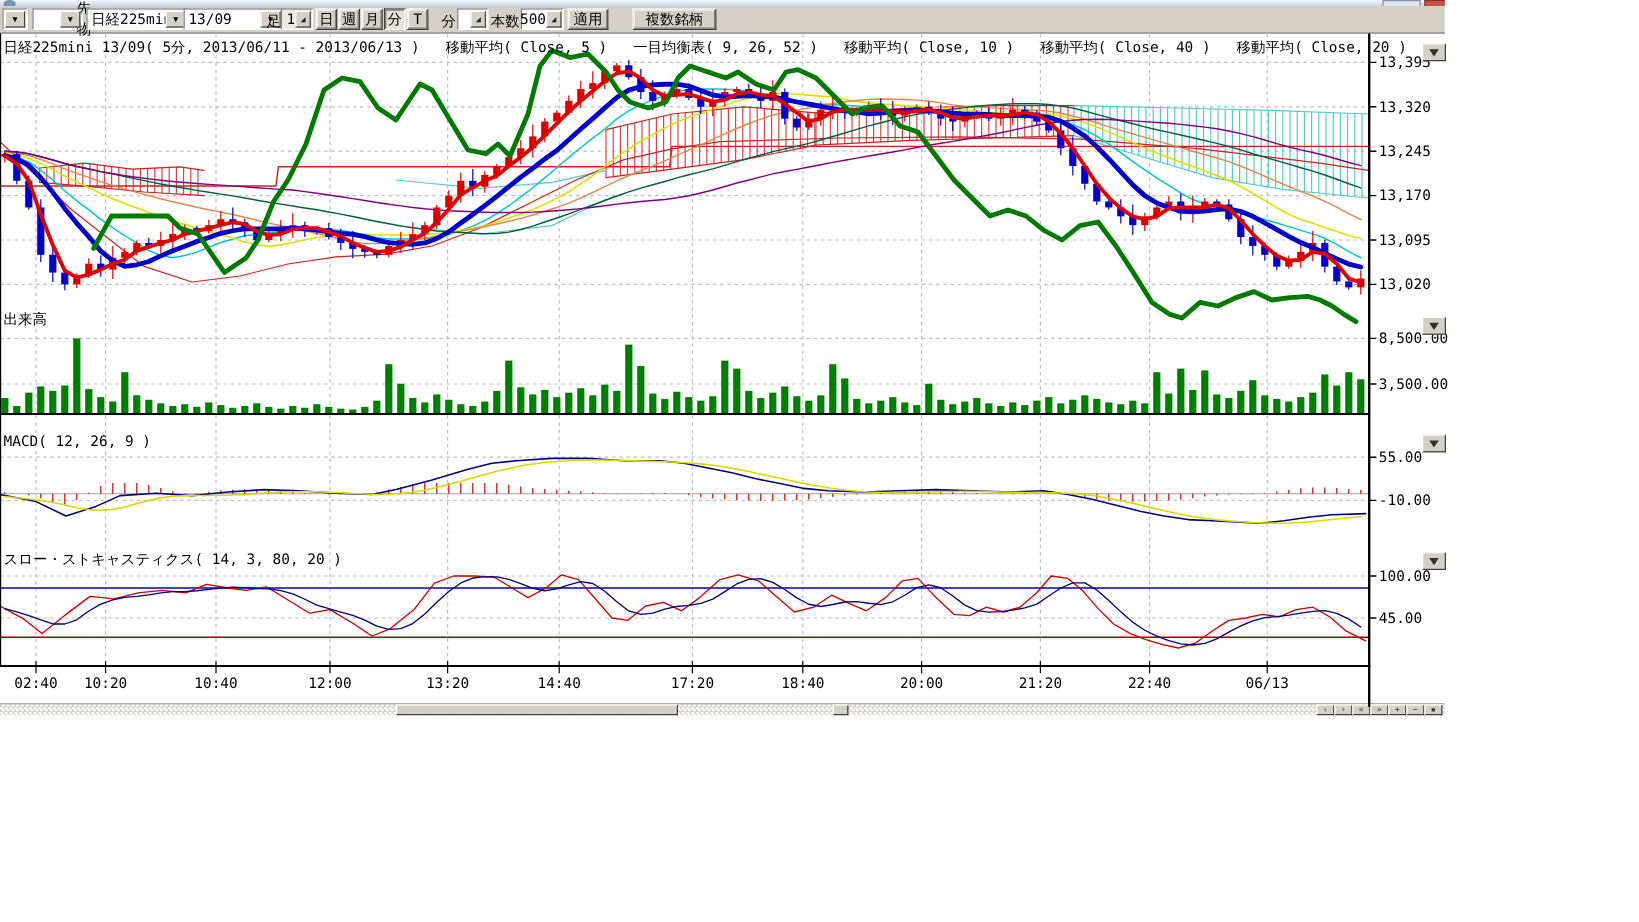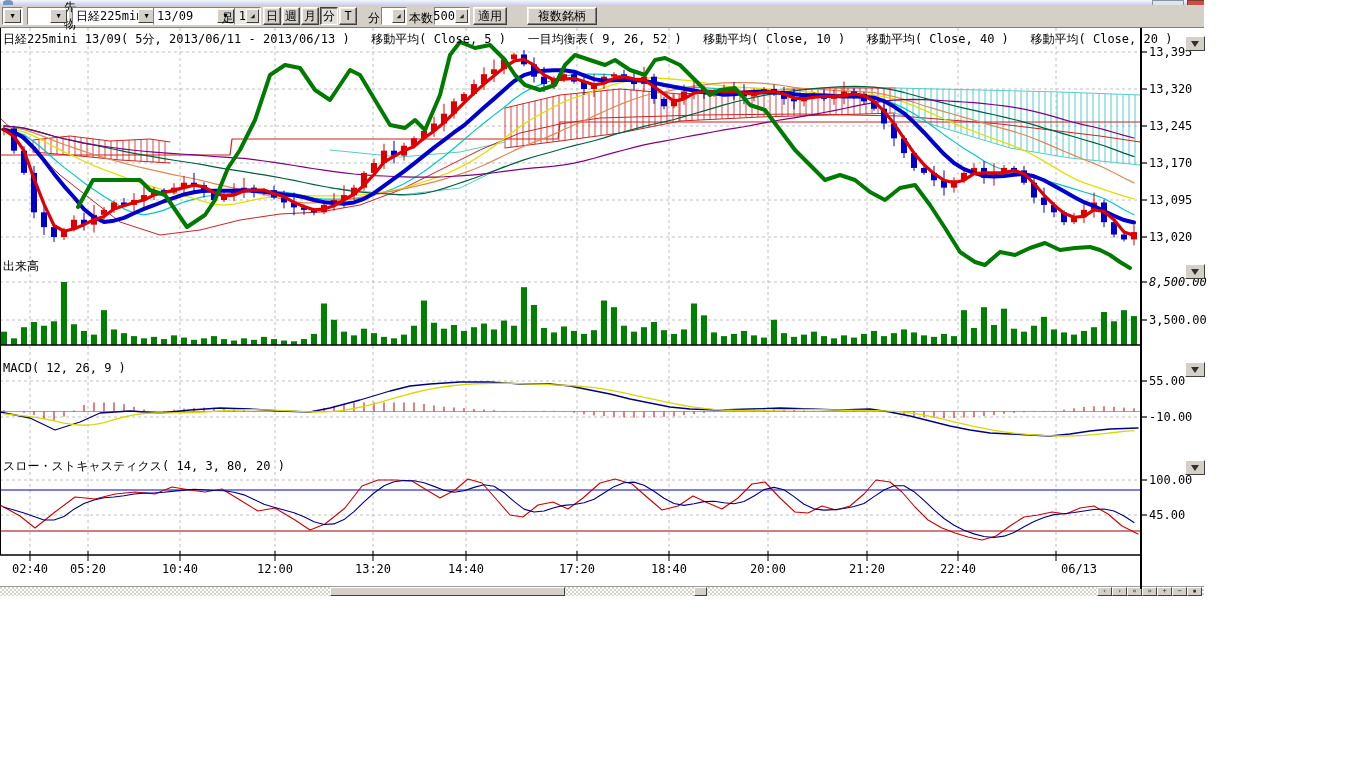--- a/index.html
+++ b/index.html
@@ -792,38 +792,38 @@
         <span class="tri"></span>
       </div>
 
     <div id="labels-host">
         <div class="ylab" style="top: 45px;">13,395</div>
         <div class="ylab" style="top: 82px;">13,320</div>
         <div class="ylab" style="top: 119px;">13,245</div>
         <div class="ylab" style="top: 156px;">13,170</div>
         <div class="ylab" style="top: 193px;">13,095</div>
         <div class="ylab" style="top: 230px;">13,020</div>
-        <div class="ylab" style="top: 275px; font-style: italic;">8,500.00</div>
+        <div class="ylab" style="top: 275px;">8,500.00</div>
         <div class="ylab" style="top: 313px;">3,500.00</div>
         <div class="ylab" style="top: 374px;">55.00</div>
         <div class="ylab" style="top: 410px;">-10.00</div>
         <div class="ylab" style="top: 473px;">100.00</div>
         <div class="ylab" style="top: 508px;">45.00</div>
         <div class="xlab" style="left: 8px;">02:40</div>
-        <div class="xlab" style="left: 66px;">05:20</div>
+        <div class="xlab" style="left: 66px;">10:20</div>
         <div class="xlab" style="left: 158px;">10:40</div>
         <div class="xlab" style="left: 253px;">12:00</div>
         <div class="xlab" style="left: 351px;">13:20</div>
         <div class="xlab" style="left: 444px;">14:40</div>
         <div class="xlab" style="left: 555px;">17:20</div>
         <div class="xlab" style="left: 647px;">18:40</div>
         <div class="xlab" style="left: 746px;">20:00</div>
         <div class="xlab" style="left: 845px;">21:20</div>
         <div class="xlab" style="left: 936px;">22:40</div>
-        <div class="xlab" style="left: 1034px; margin-left: 23px;">06/13</div>
+        <div class="xlab" style="left: 1034px;">06/13</div>
       </div>
 
     <div class="hscroll">
       <div class="hs-thumb"></div>
       <div class="hs-mini"></div>
       <div id="hs-btns">
           <div class="hs-btn" style="left: 1097px;">‹</div>
           <div class="hs-btn" style="left: 1112px;">›</div>
           <div class="hs-btn" style="left: 1127px;">«</div>
           <div class="hs-btn" style="left: 1142px;">»</div>

